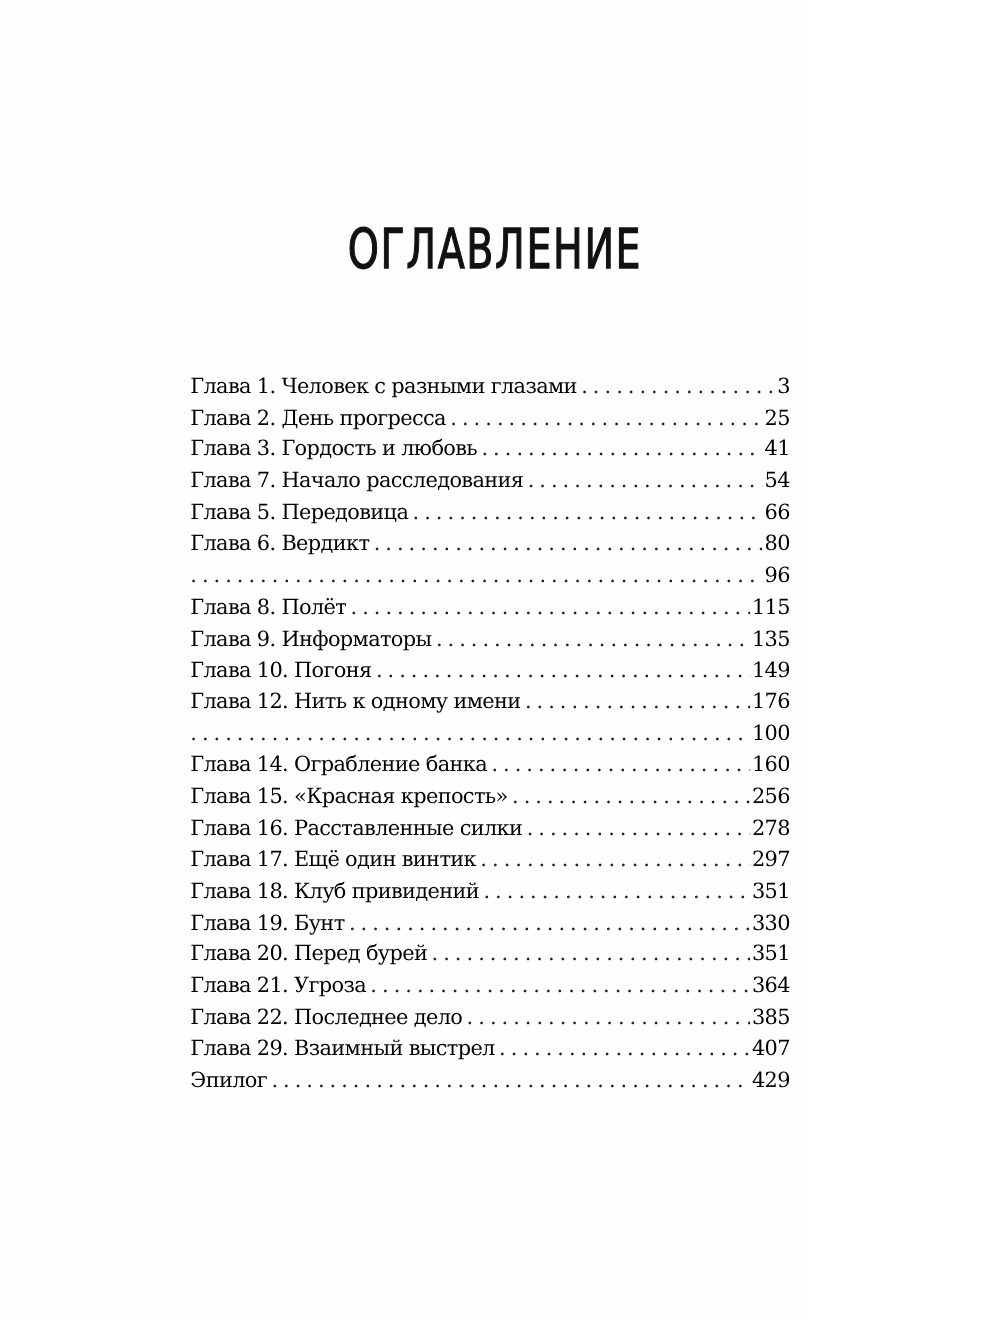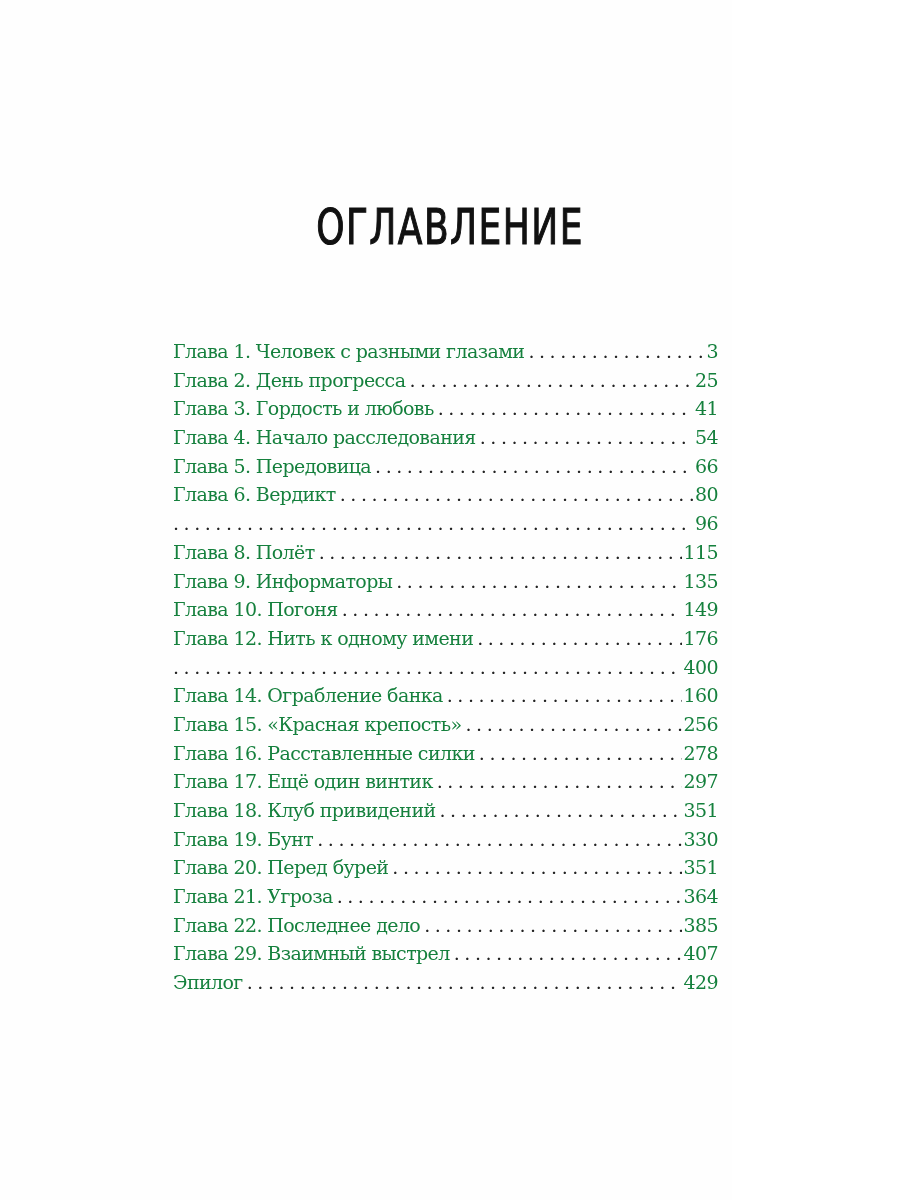--- a/index.html
+++ b/index.html
@@ -39,21 +39,21 @@
     .toc {
       position: absolute;
       left: 173px;
       top: 337px;
       width: 545px;
       margin: 0;
       padding: 0;
       list-style: none;
       font-family: "DejaVu Serif", serif;
       font-size: 19px;
-      color: #15803d;
+      color: #000000;
     }
     .toc-row {
       display: flex;
       align-items: baseline;
       height: 28.7px;
       line-height: 28.7px;
       white-space: nowrap;
       overflow: hidden;
       letter-spacing: -0.6px;
     }
@@ -96,21 +96,21 @@
         <span class="toc-label">Глава 2. День прогресса</span>
         <span class="toc-leader"></span>
         <span class="toc-page">25</span>
       </li>
     <li class="toc-row">
         <span class="toc-label">Глава 3. Гордость и любовь</span>
         <span class="toc-leader"></span>
         <span class="toc-page">41</span>
       </li>
     <li class="toc-row">
-        <span class="toc-label">Глава 4. Начало расследования</span>
+        <span class="toc-label">Глава 7. Начало расследования</span>
         <span class="toc-leader"></span>
         <span class="toc-page">54</span>
       </li>
     <li class="toc-row">
         <span class="toc-label">Глава 5. Передовица</span>
         <span class="toc-leader"></span>
         <span class="toc-page">66</span>
       </li>
     <li class="toc-row">
         <span class="toc-label">Глава 6. Вердикт</span>
@@ -136,21 +136,21 @@
         <span class="toc-leader"></span>
         <span class="toc-page">149</span>
       </li>
     <li class="toc-row">
         <span class="toc-label">Глава 12. Нить к одному имени</span>
         <span class="toc-leader"></span>
         <span class="toc-page">176</span>
       </li>
     <li class="toc-row">
         <span class="toc-leader"></span>
-        <span class="toc-page">400</span>
+        <span class="toc-page">100</span>
       </li>
     <li class="toc-row">
         <span class="toc-label">Глава 14. Ограбление банка</span>
         <span class="toc-leader"></span>
         <span class="toc-page">160</span>
       </li>
     <li class="toc-row">
         <span class="toc-label">Глава 15. «Красная крепость»</span>
         <span class="toc-leader"></span>
         <span class="toc-page">256</span>

